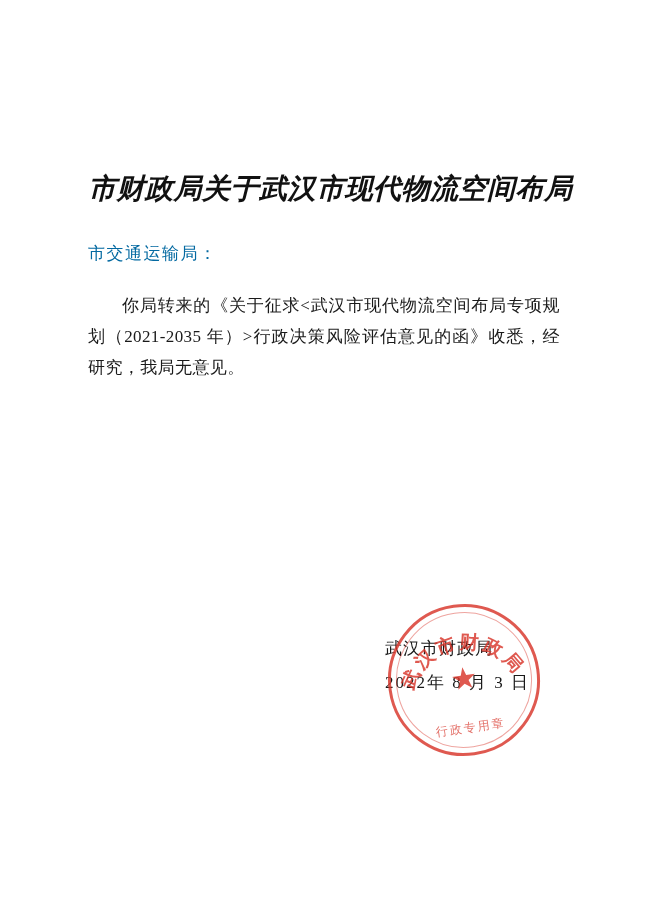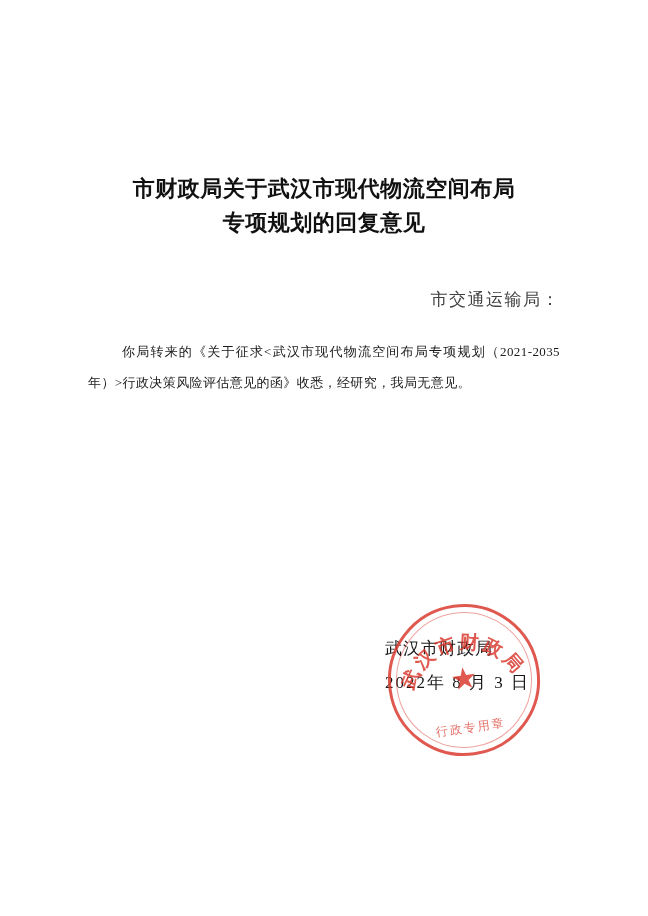--- a/index.html
+++ b/index.html
@@ -21,42 +21,42 @@
     width: 648px;
     height: 916px;
     box-sizing: border-box;
     padding: 0 88px;
   }
 
   .doc-title {
     margin-top: 172px;
     text-align: center;
     font-weight: bold;
-    font-size: 22px;
+    font-size: 28px;
     line-height: 34px;
     letter-spacing: 0.5px;
     color: #111111;
+    font-style: italic;
   }
   .doc-title .title-line {
     display: block;
     white-space: nowrap;
   }
 
   .recipient {
-    margin-top: 46px;
+    margin-top: 34px;
     font-size: 17px;
     line-height: 28px;
     letter-spacing: 1.5px;
-    color: #404040;
-    text-align: right;
+    color: #0369a1;
   }
 
   .body-text {
     margin-top: 22px;
-    font-size: 13px;
+    font-size: 17px;
     line-height: 31px;
     letter-spacing: 0.4px;
     text-align: justify;
     text-justify: inter-ideograph;
     color: #1a1a1a;
   }
   .body-text p {
     margin: 0;
     text-indent: 34px;
   }
@@ -142,21 +142,20 @@
     opacity: 0.85;
   }
 </style>
 </head>
 <body>
 
 <div class="page">
 
   <div class="doc-title">
     <span class="title-line">市财政局关于武汉市现代物流空间布局</span>
-    <span class="title-line">专项规划的回复意见</span>
   </div>
 
   <div class="recipient">市交通运输局：</div>
 
   <div class="body-text">
     <p>你局转来的《关于征求&lt;武汉市现代物流空间布局专项规划（2021-2035 年）&gt;行政决策风险评估意见的函》收悉，经研究，我局无意见。</p>
   </div>
 
   <div class="signature-block">
     <span class="sig-org">武汉市财政局</span>

